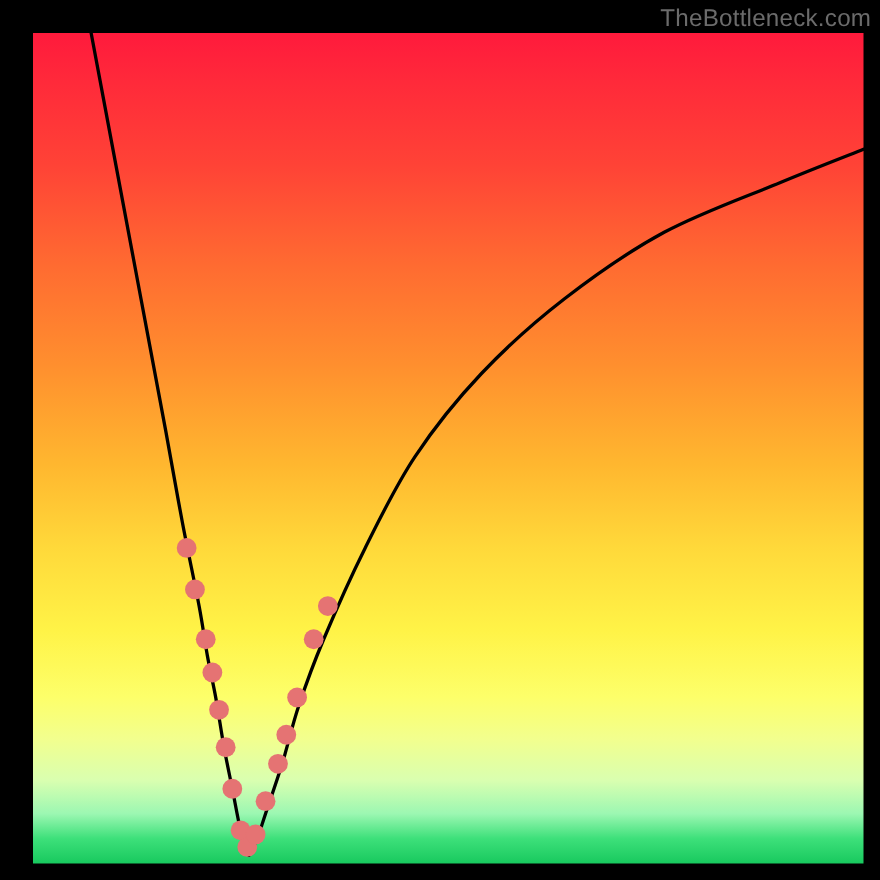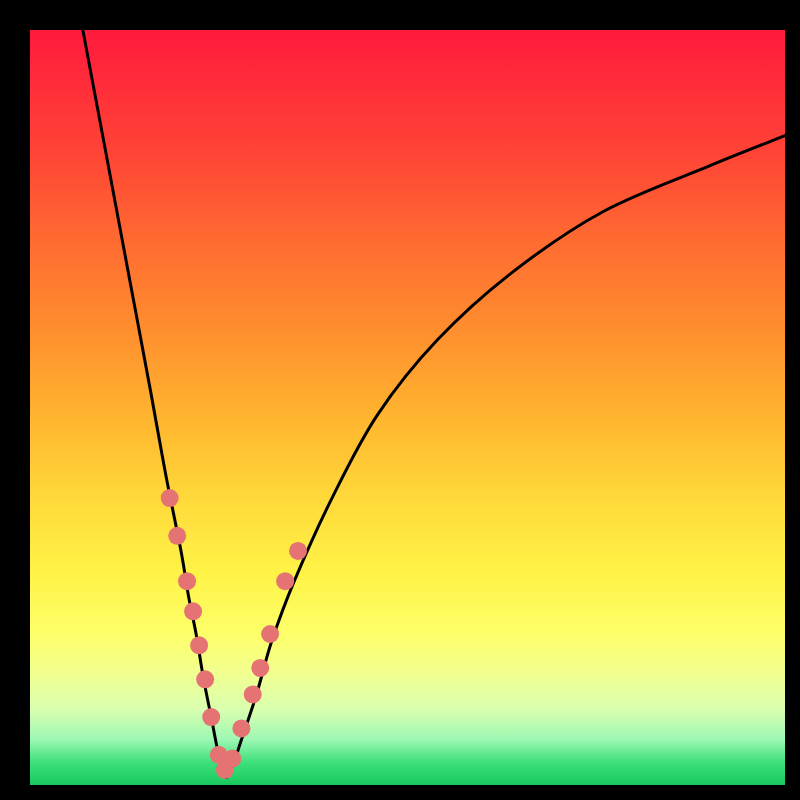--- a/index.html
+++ b/index.html
@@ -82,13 +82,14 @@
           <circle cx="202.34" cy="728.575" r="9" fill="#e57373" stroke="#c45a5a" stroke-width="0"></circle>
           <circle cx="211.40000000000003" cy="698.375" r="9" fill="#e57373" stroke="#c45a5a" stroke-width="0"></circle>
           <circle cx="222.725" cy="664.4" r="9" fill="#e57373" stroke="#c45a5a" stroke-width="0"></circle>
           <circle cx="230.275" cy="637.975" r="9" fill="#e57373" stroke="#c45a5a" stroke-width="0"></circle>
           <circle cx="240.09" cy="604" r="9" fill="#e57373" stroke="#c45a5a" stroke-width="0"></circle>
           <circle cx="255.18999999999997" cy="551.15" r="9" fill="#e57373" stroke="#c45a5a" stroke-width="0"></circle>
           <circle cx="268.025" cy="520.95" r="9" fill="#e57373" stroke="#c45a5a" stroke-width="0"></circle>
         </g>
     </svg>
   </div>
+  <div class="watermark">TheBottleneck.com</div>
 </div>
 
 </body></html>

